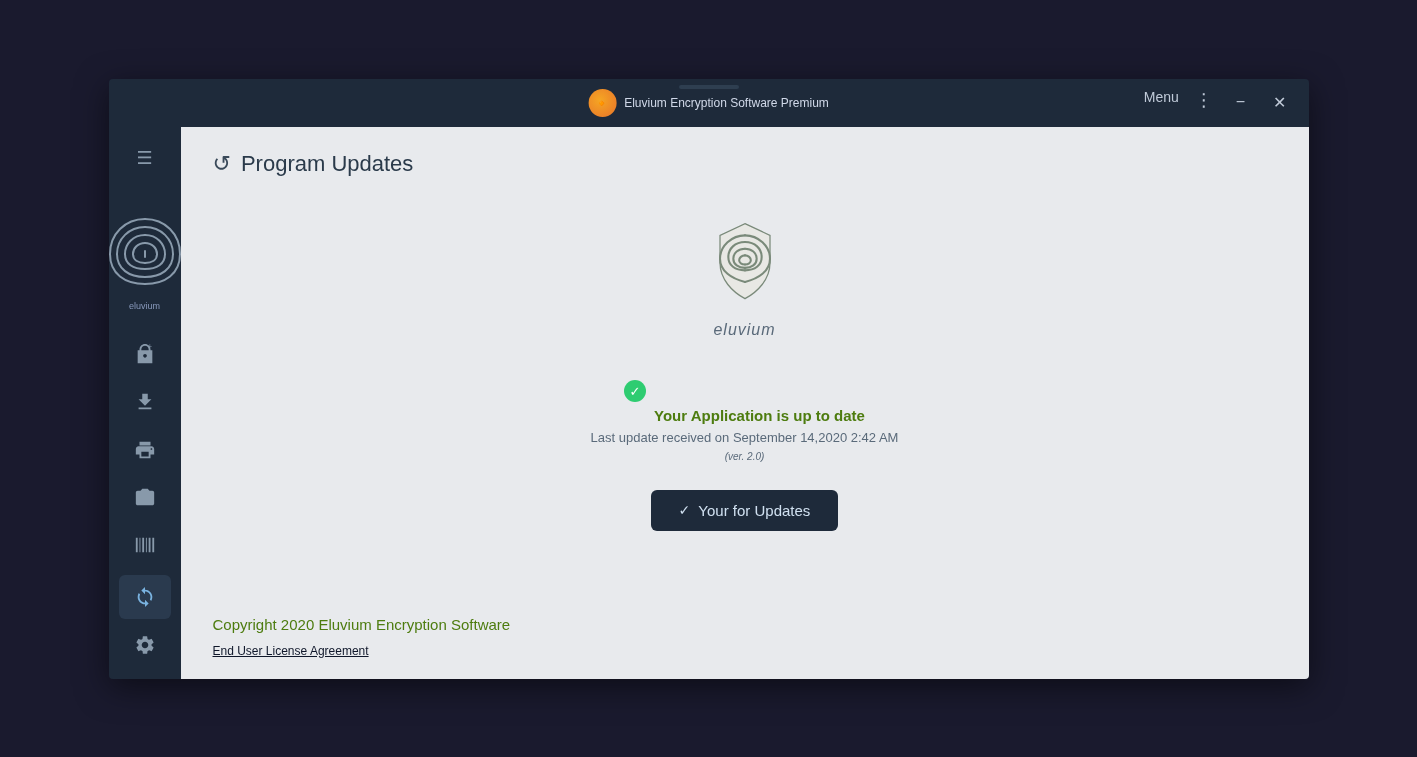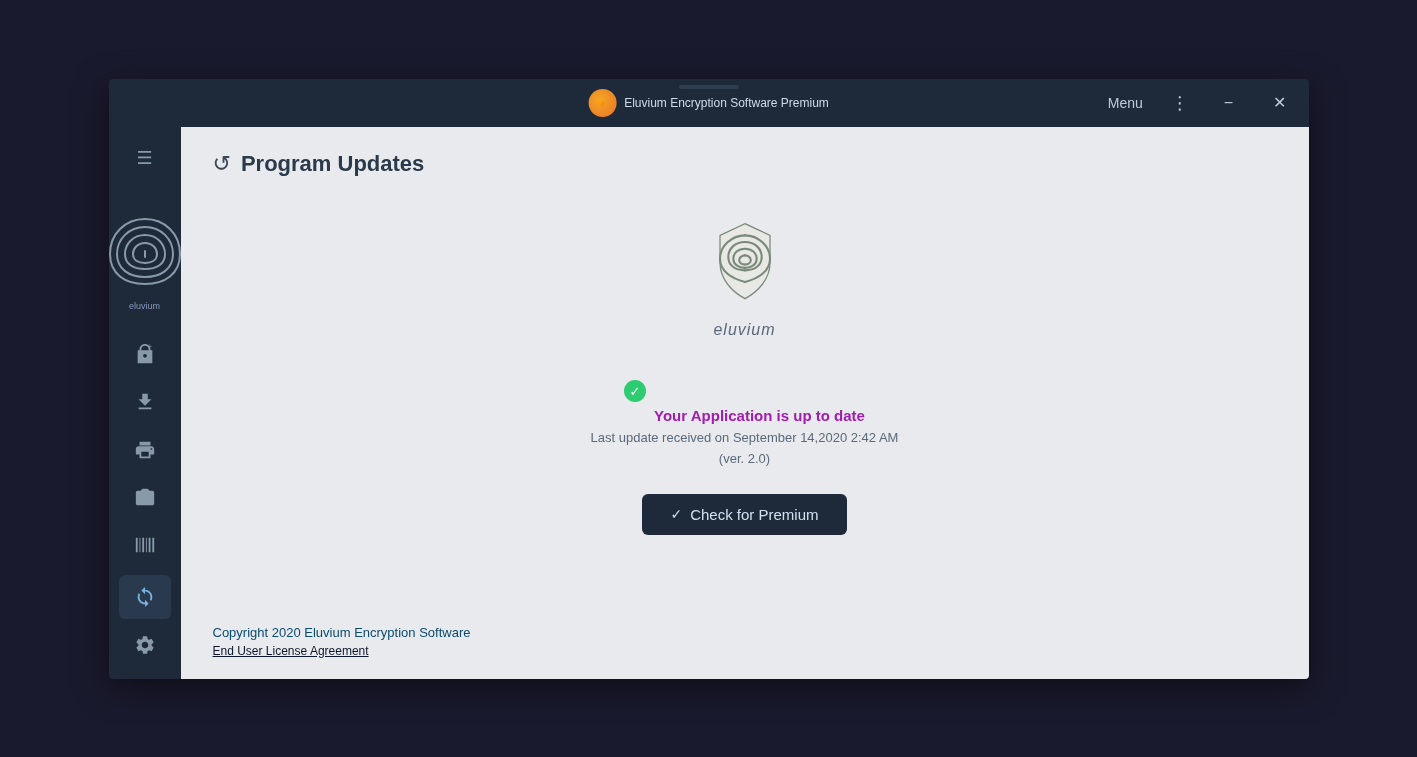--- a/index.html
+++ b/index.html
@@ -52,22 +52,21 @@
       font-size: 14px;
     }
     .title-bar-title {
       color: #d0d8e8;
       font-size: 12px;
       font-weight: 400;
     }
     .title-bar-right {
       margin-left: auto;
       display: flex;
-      align-items: center;
-      gap: 28px;
+      gap: 16px;
     }
     .title-bar-menu {
       color: #c0cad8;
       font-size: 14px;
       cursor: pointer;
     }
     .title-bar-dots {
       color: #c0cad8;
       font-size: 18px;
       cursor: pointer;
@@ -156,21 +155,21 @@
       align-items: center;
       gap: 10px;
       padding: 24px 32px 20px;
     }
     .page-header-icon {
       color: #3a4a5a;
       font-size: 22px;
     }
     .page-header-title {
       font-size: 22px;
-      font-weight: 700;
+      font-weight: 400;
       color: #2a3a4a;
     }
 
     
     .content-body {
       flex: 1;
       display: flex;
       flex-direction: column;
       align-items: center;
       padding: 20px;
@@ -216,31 +215,32 @@
       display: flex;
       align-items: center;
       justify-content: center;
       color: white;
       font-size: 13px;
       flex-shrink: 0;
     }
     .status-text {
       font-size: 15px;
       font-weight: 700;
-      color: #a21caf;
+      color: #4d7c0f;
       margin-top: 48px;
     }
     .status-sub {
       font-size: 13px;
       color: #5a6a7a;
       text-align: center;
     }
     .status-version {
-      font-size: 13px;
+      font-size: 10px;
       color: #5a6a7a;
+      font-style: italic;
     }
 
     
     .check-updates-btn {
       background: #1e2a3a;
       color: #d0e0f0;
       border: none;
       border-radius: 6px;
       padding: 12px 28px;
       font-size: 15px;
@@ -253,23 +253,23 @@
     .check-icon {
       font-size: 14px;
     }
 
     
     .content-footer {
       padding: 20px 32px;
       margin-top: auto;
     }
     .footer-copyright {
-      font-size: 13px;
-      color: #0c4a6e;
-      margin-bottom: 1px;
+      font-size: 15px;
+      color: #4d7c0f;
+      margin-bottom: 8px;
     }
     .footer-link {
       font-size: 12px;
       color: #0f172a;
       text-decoration: underline;
       cursor: pointer;
     }
 
     
     .drag-indicator {
@@ -404,21 +404,21 @@
           <div class="status-row">
             <div class="status-check">✓</div>
             <span class="status-text">Your Application is up to date</span>
           </div>
           <span class="status-sub">Last update received on September 14,2020 2:42 AM</span>
           <span class="status-version">(ver. 2.0)</span>
         </div>
 
         <button class="check-updates-btn">
           <span class="check-icon">✓</span>
-          <span>Check for Premium</span>
+          <span>Your for Updates</span>
         </button>
       </div>
 
       <div class="content-footer">
         <div class="footer-copyright">Copyright 2020 Eluvium Encryption Software</div>
         <span class="footer-link">End User License Agreement</span>
       </div>
     </div>
   </div>
 </div>

